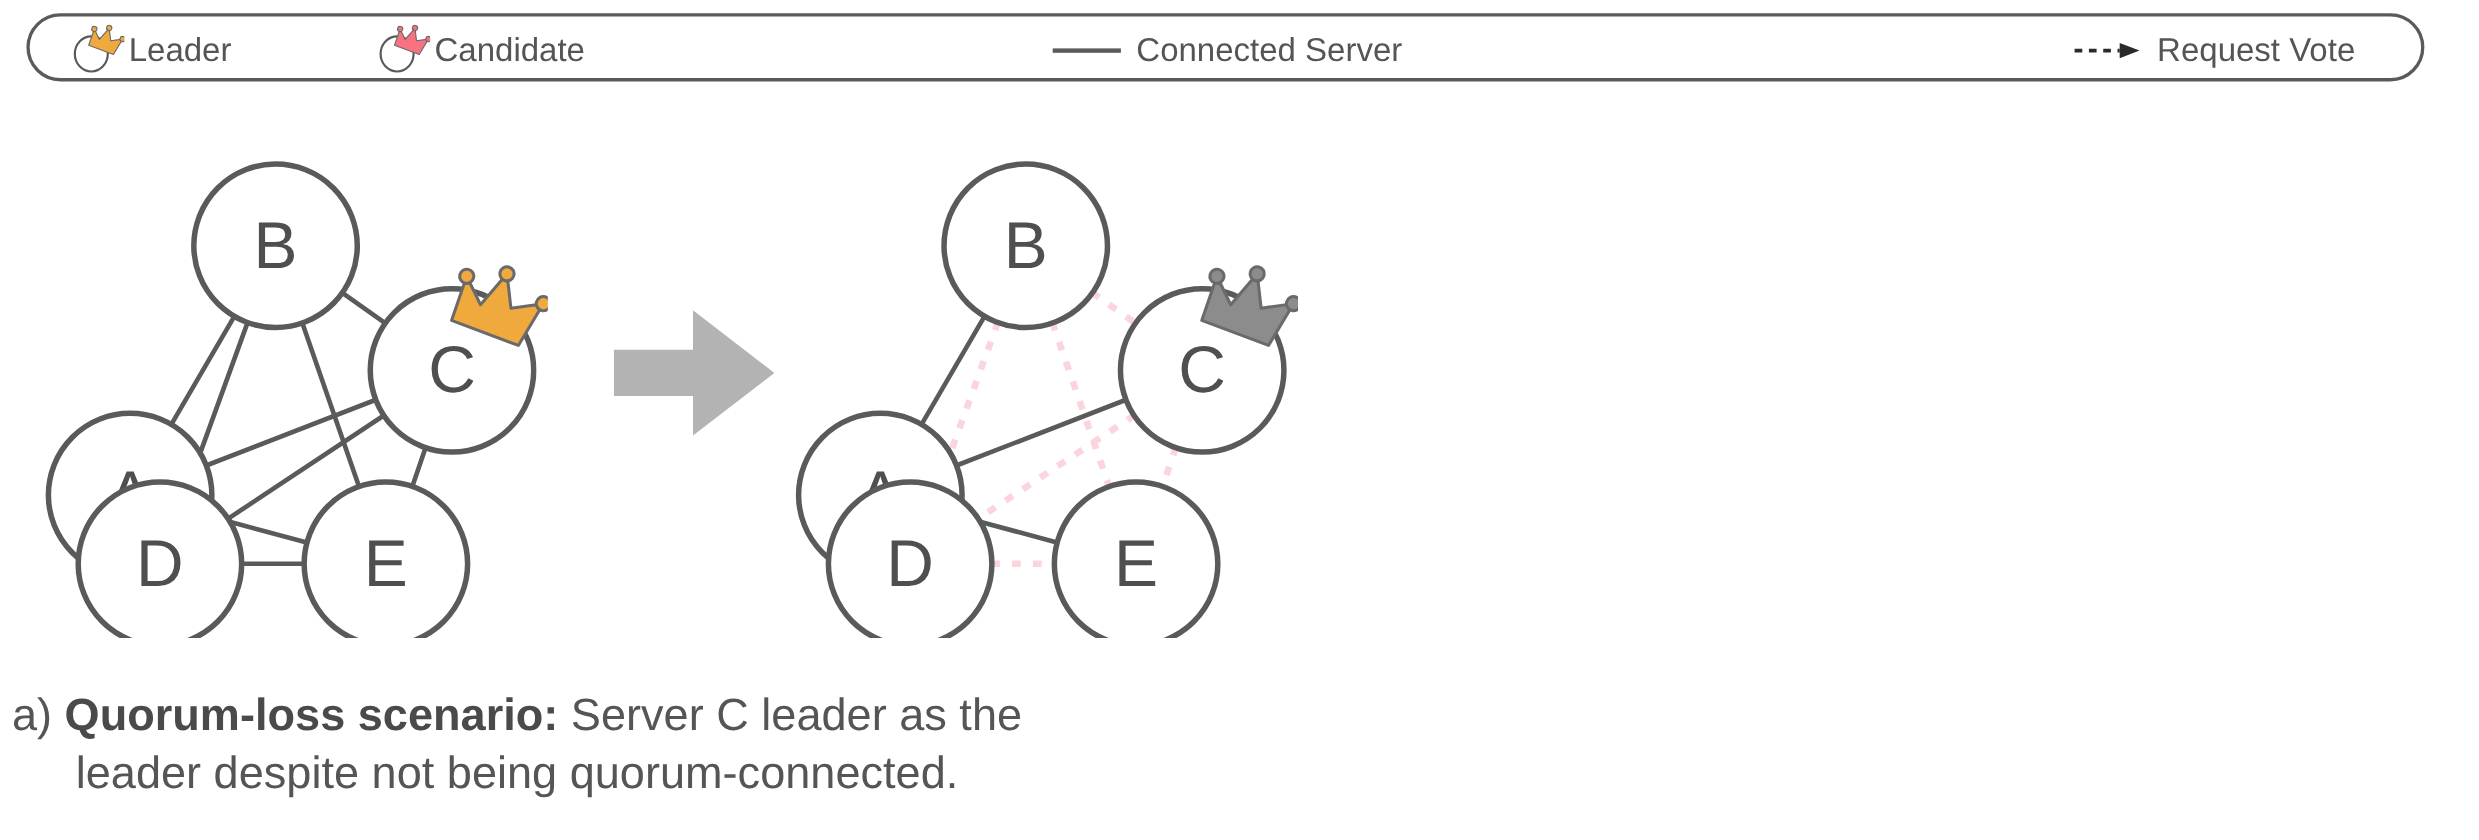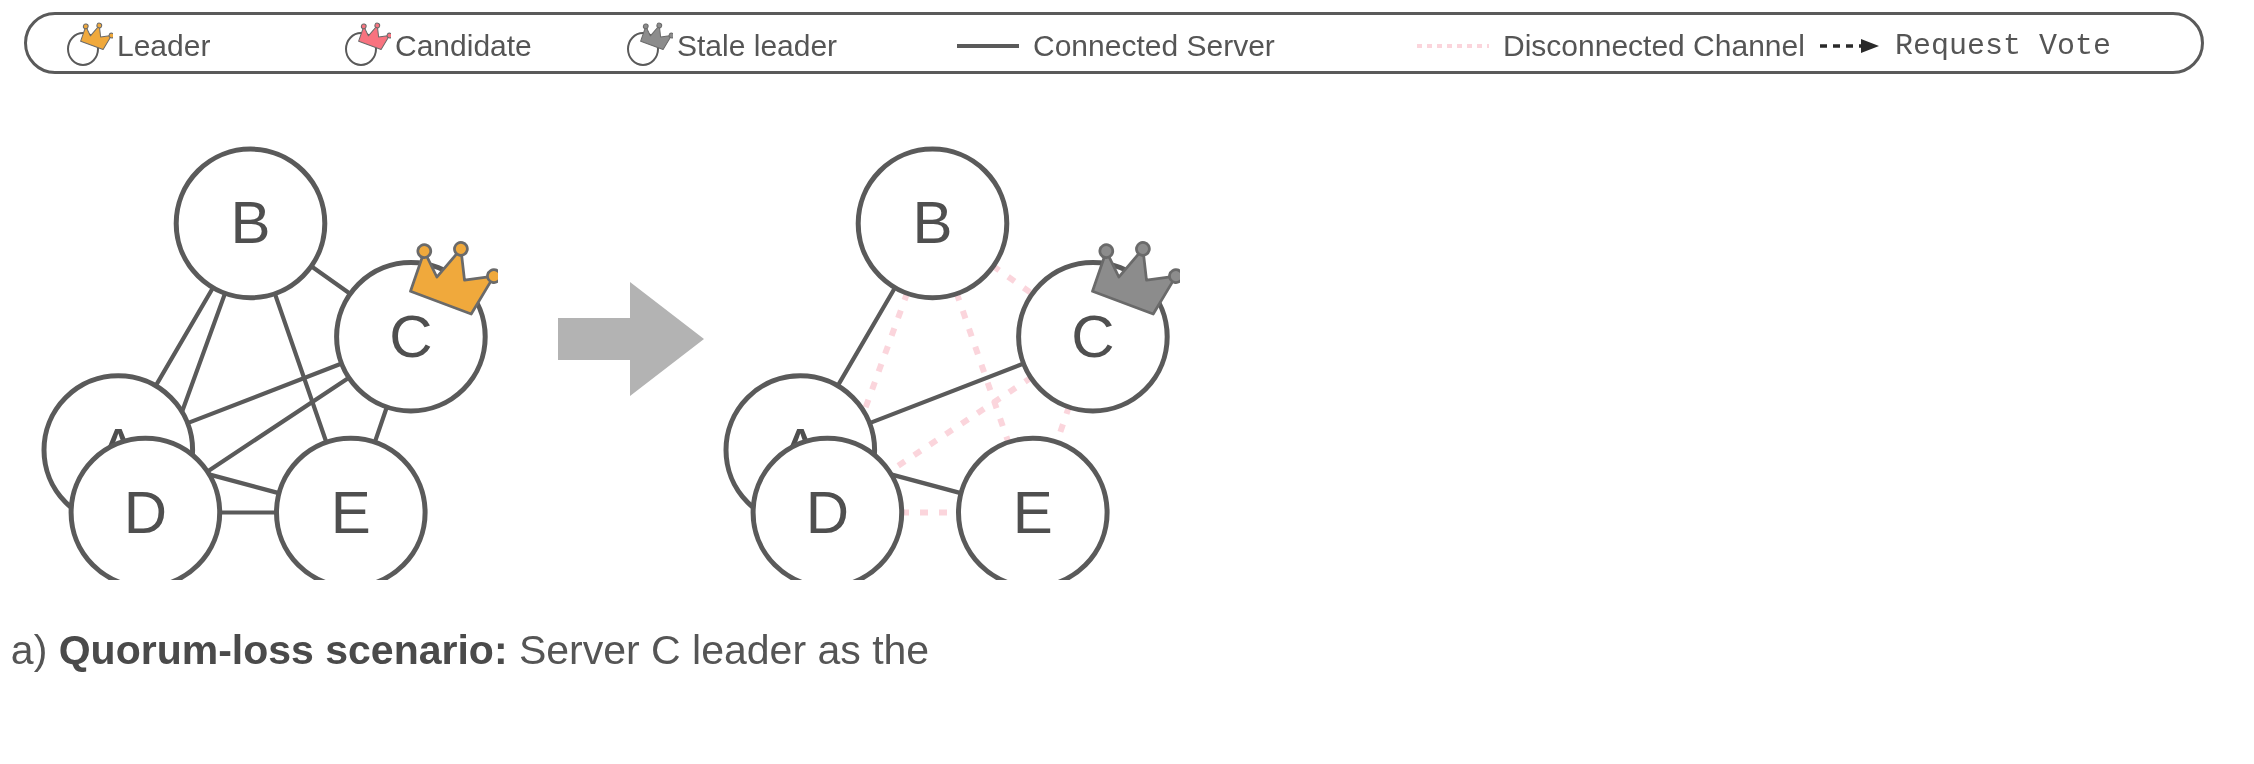--- a/index.html
+++ b/index.html
@@ -88,43 +88,25 @@
               <g transform="rotate(14 50 48)">
                 <path d="M8,66 L12,20 L32,44 L50,8 L62,40 L92,28 L78,74 Z" fill="#F8737F" stroke="#6a6a6a" stroke-width="3" stroke-linejoin="round"></path>
                 <circle cx="50" cy="8" r="7" fill="#F8737F" stroke="#6a6a6a" stroke-width="3"></circle>
                 <circle cx="12" cy="20" r="7" fill="#F8737F" stroke="#6a6a6a" stroke-width="3"></circle>
                 <circle cx="92" cy="28" r="7" fill="#F8737F" stroke="#6a6a6a" stroke-width="3"></circle>
               </g>
             </svg></span>
         </span>
         <span class="legend-label">Candidate</span>
       </div>
-      <div class="legend-item" style="left: 598px;">
-        <span class="node-chip">
-          <span class="ring"></span>
-          <span class="crown"><svg viewBox="0 0 100 86" width="34" height="30" aria-hidden="true">
-              <g transform="rotate(14 50 48)">
-                <path d="M8,66 L12,20 L32,44 L50,8 L62,40 L92,28 L78,74 Z" fill="#8C8C8C" stroke="#6a6a6a" stroke-width="3" stroke-linejoin="round"></path>
-                <circle cx="50" cy="8" r="7" fill="#8C8C8C" stroke="#6a6a6a" stroke-width="3"></circle>
-                <circle cx="12" cy="20" r="7" fill="#8C8C8C" stroke="#6a6a6a" stroke-width="3"></circle>
-                <circle cx="92" cy="28" r="7" fill="#8C8C8C" stroke="#6a6a6a" stroke-width="3"></circle>
-              </g>
-            </svg></span>
-        </span>
-        <span class="legend-label">Stale leader</span>
-      </div>
       <div class="legend-item" style="left: 930px;">
         <span class="swatch-line"></span>
         <span class="legend-label">Connected Server</span>
       </div>
-      <div class="legend-item" style="left: 1390px;">
-        <span class="swatch-dot"></span>
-        <span class="legend-label">Disconnected Channel</span>
-      </div>
-      <div class="legend-item" style="left: 1792px; font-family: Liberation Mono, monospace;">
+      <div class="legend-item" style="left: 1858px;">
         <span class="swatch-arrow"><svg viewBox="0 0 62 18" width="62" height="18" aria-hidden="true">
             <line x1="1" y1="9" x2="42" y2="9" stroke="#2a2a2a" stroke-width="3.5" stroke-dasharray="7 6"></line>
             <polygon points="42,2 60,9 42,16" fill="#2a2a2a"></polygon>
           </svg></span>
         <span class="legend-label">Request Vote</span>
       </div>
     </div>
 
   <div class="graph" id="graph-left" style="left: 8px; position: absolute;">
       <svg viewBox="0 0 480 500" width="480" height="500" aria-hidden="false">
@@ -217,15 +199,16 @@
             <circle cx="50" cy="8" r="7" fill="#8C8C8C" stroke="#6a6a6a" stroke-width="3"></circle>
             <circle cx="12" cy="20" r="7" fill="#8C8C8C" stroke="#6a6a6a" stroke-width="3"></circle>
             <circle cx="92" cy="28" r="7" fill="#8C8C8C" stroke="#6a6a6a" stroke-width="3"></circle>
           </g>
         </svg>
       </div>
     </div>
 
   <div class="caption">
     <span class="cap-line"><span>a) </span><b>Quorum-loss scenario:</b><span> Server C leader as the</span></span>
+    <span class="cap-line">leader despite not being quorum-connected.</span>
   </div>
 
 </div>
 
 </body></html>

